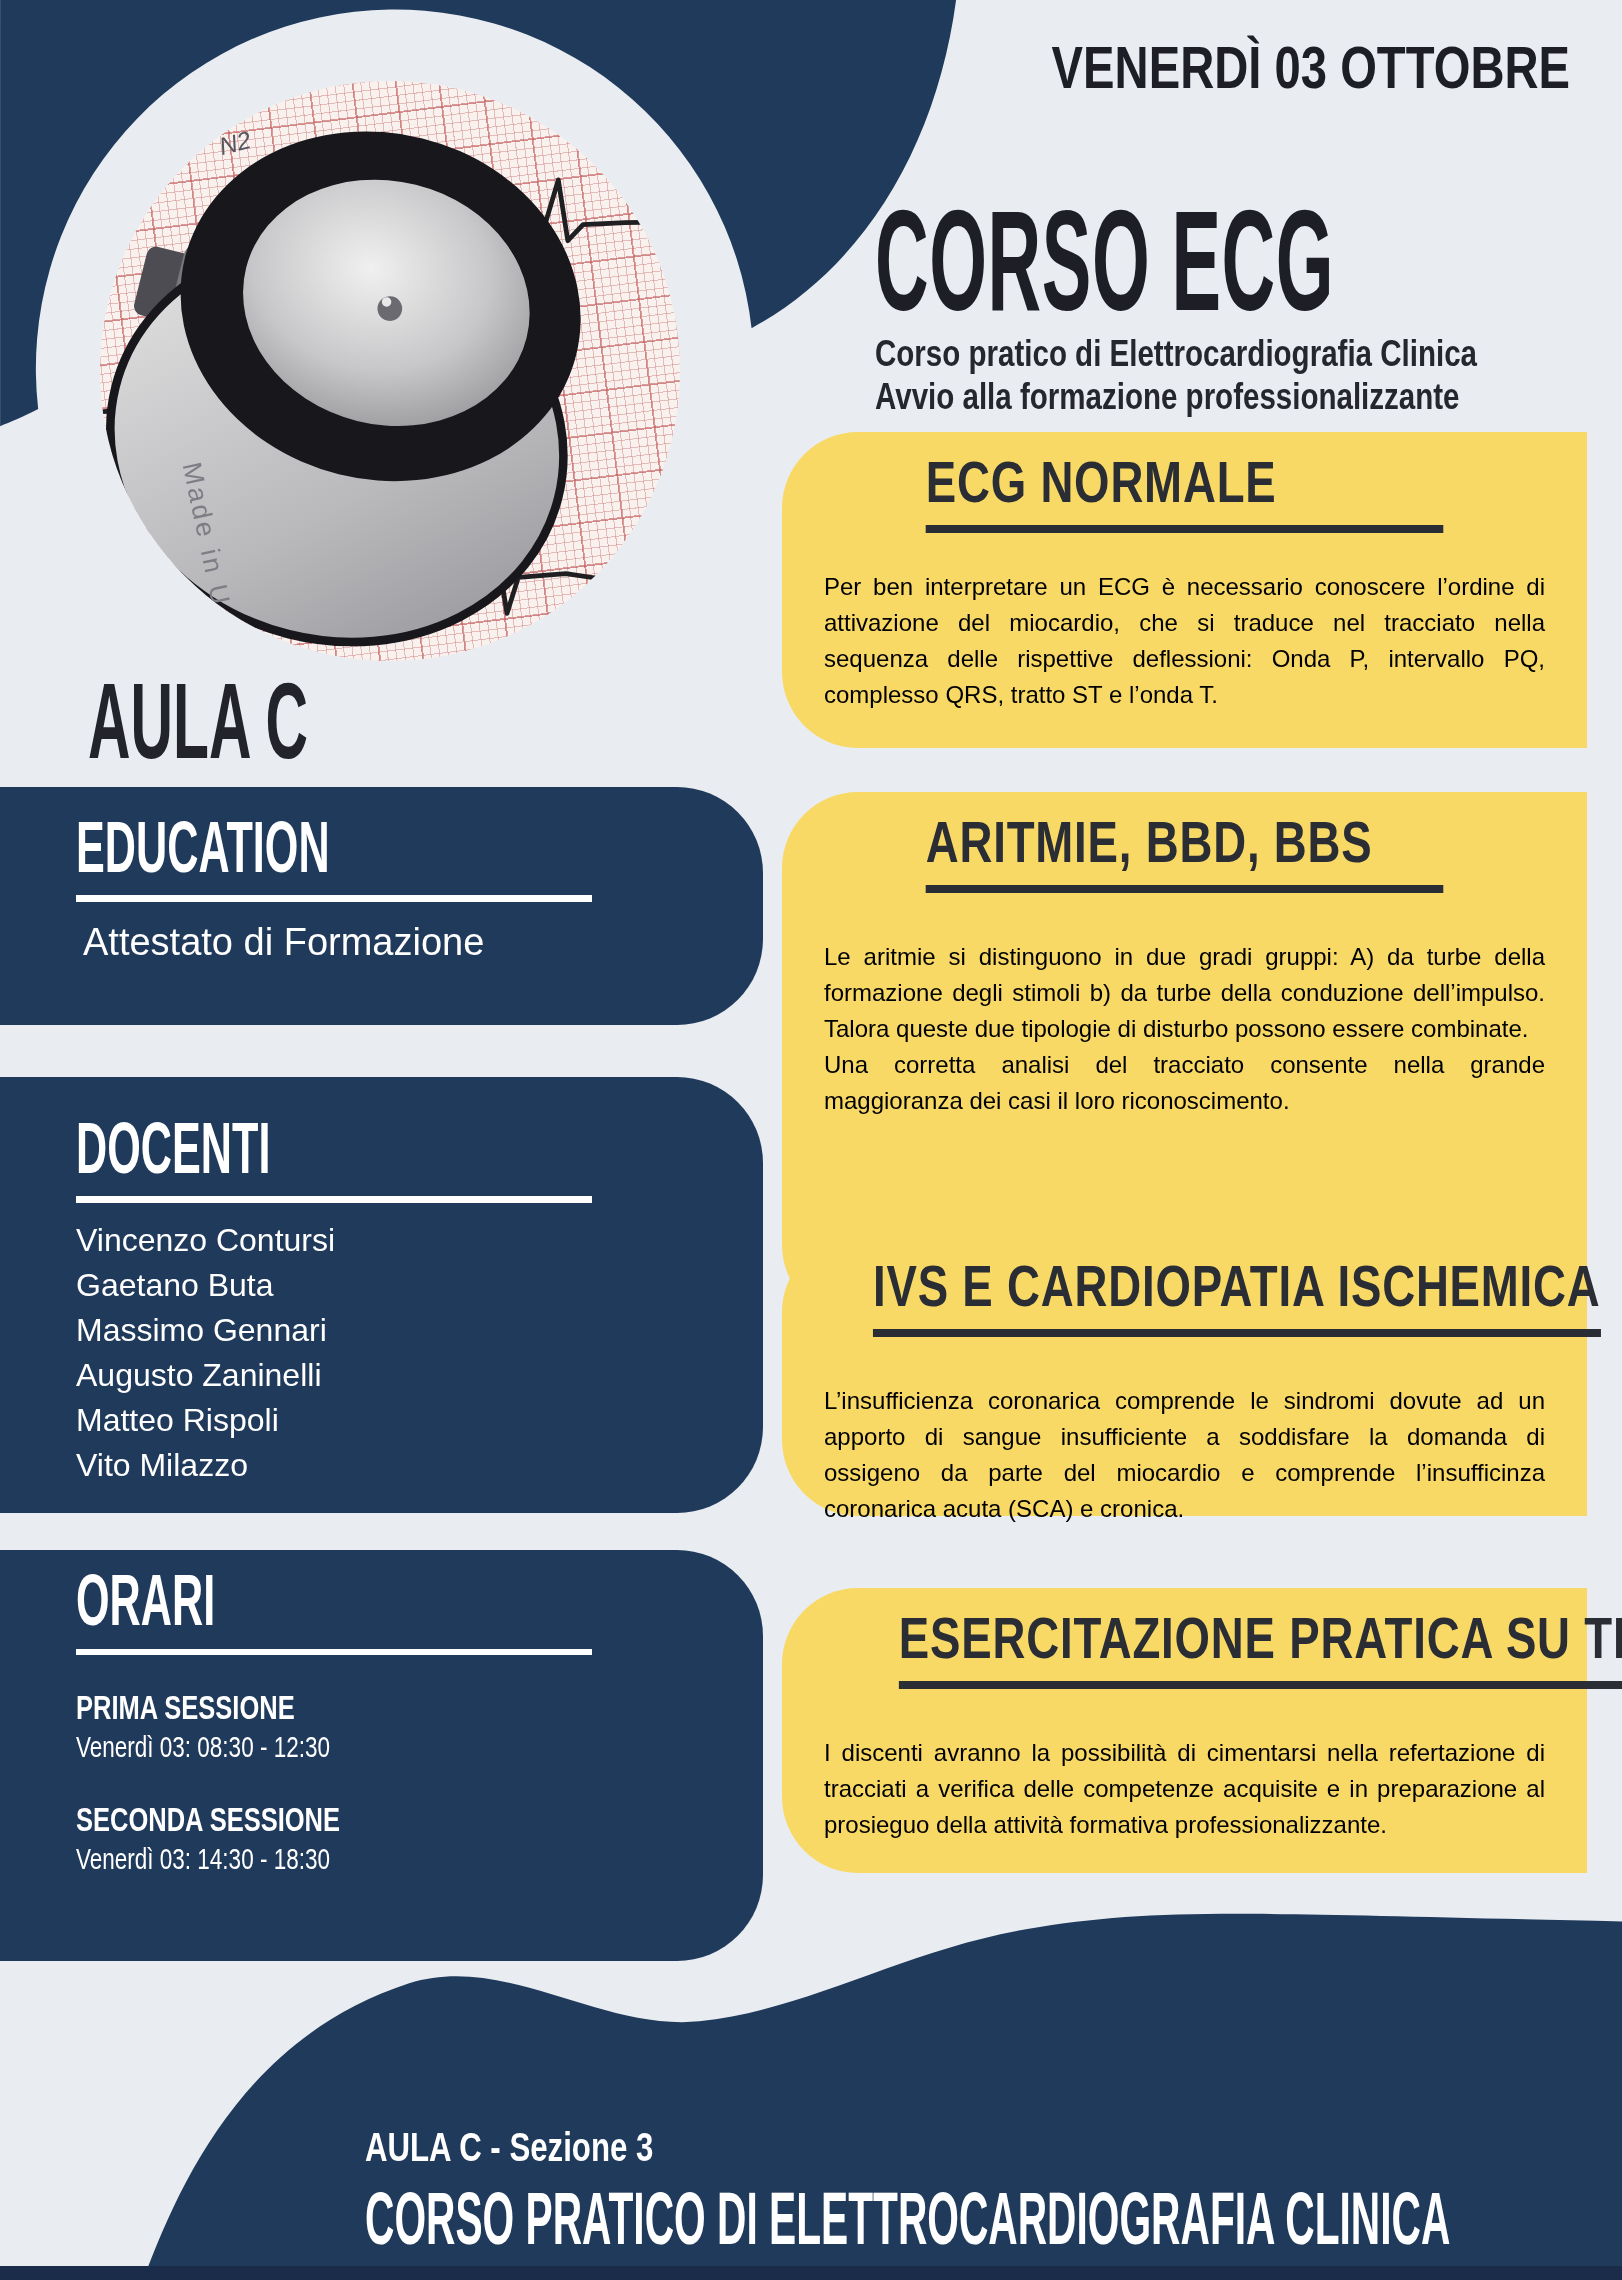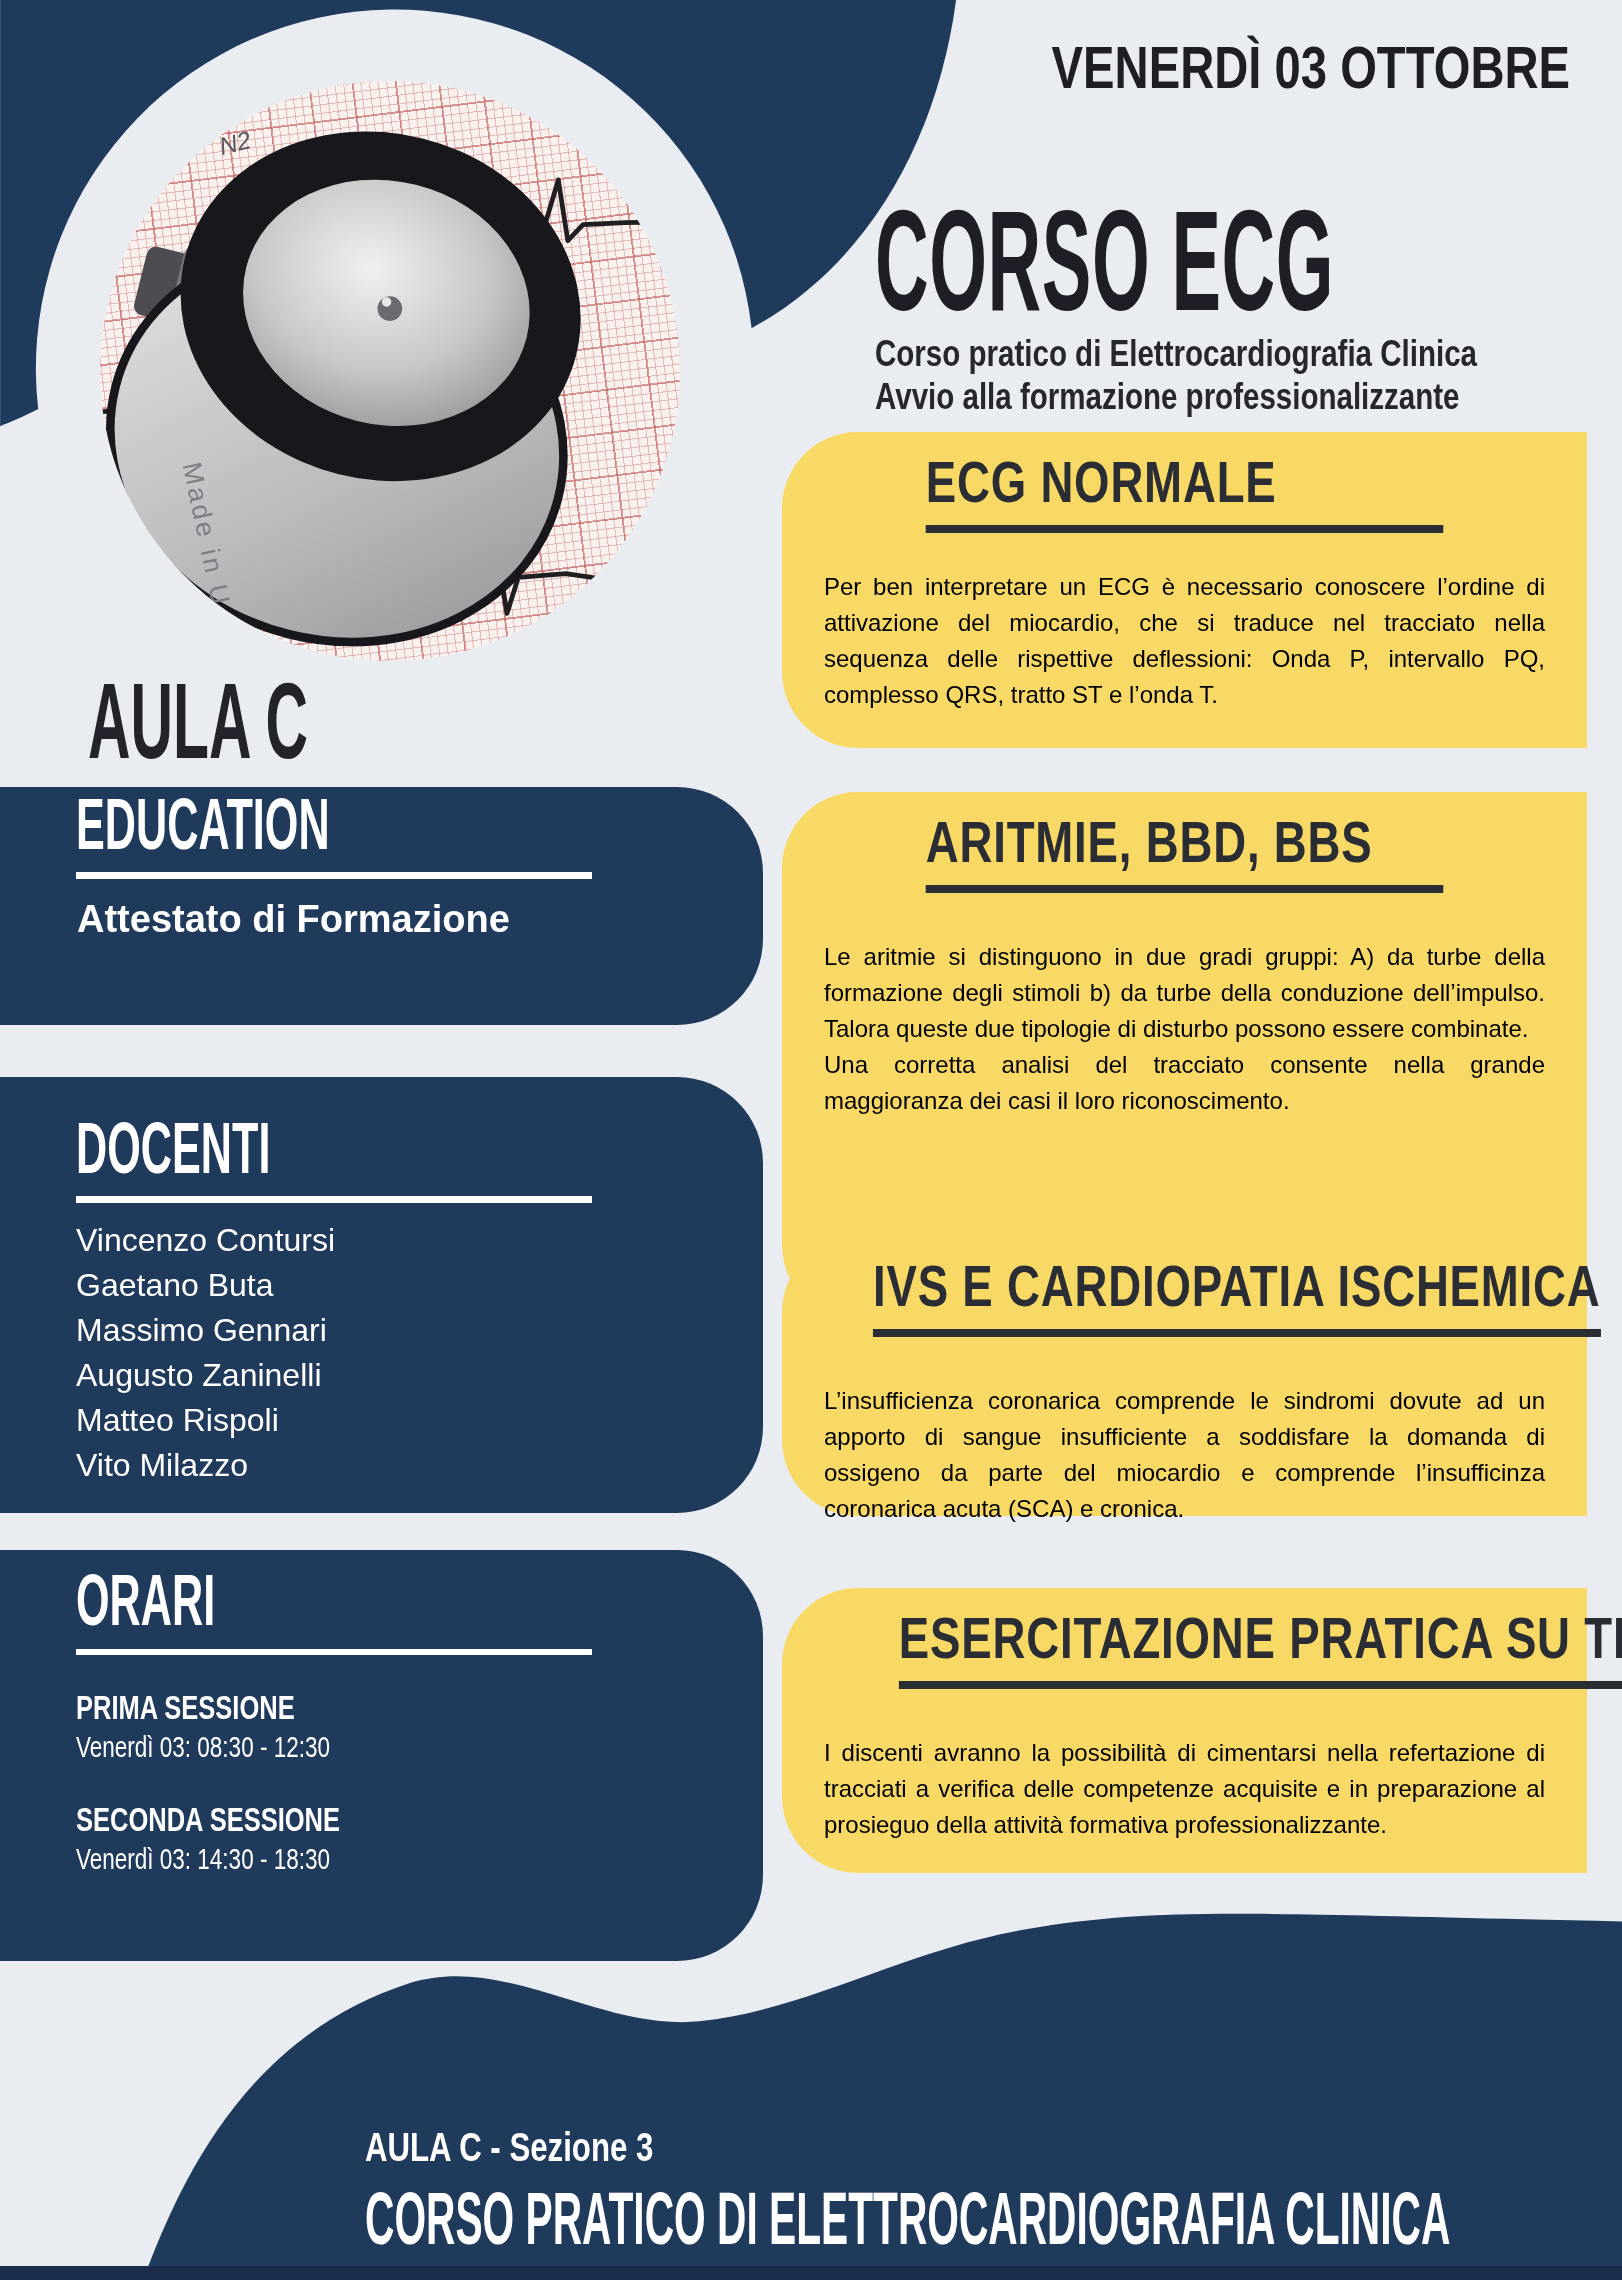--- a/index.html
+++ b/index.html
@@ -21,27 +21,27 @@
     transform:scaleX(.82); transform-origin:left top; white-space:nowrap;}
   .room-title{left:88px; top:666px; font-size:107px; line-height:110px;
     transform:scaleX(.55); transform-origin:left top; color:#23242b;}
 
   
   .navy-box{
     position:absolute; left:0; width:763px; background:#203a5c;
     border-radius:0 86px 86px 0; color:#fff; box-sizing:border-box;
     padding-left:76px; padding-right:57px;
   }
-  .edu-box{top:787px; height:238px; }
+  .edu-box{top:787px; height:238px; padding-top:23px;}
   .doc-box{top:1077px; height:436px; padding-top:34px;}
   .ora-box{top:1550px; height:411px; padding-top:13.3px;}
   .l-title{display:inline-block; font-weight:700; font-size:72px; line-height:74px;
     transform:scaleX(.60); transform-origin:left top; white-space:nowrap; color:#fff;}
   .l-underline{width:516px; height:6.7px; background:#fff; margin-top:11.4px;}
-  .edu-text{margin:19px 0 0 1px; font-size:38px; font-weight:700; color:#fff;}
+  .edu-text{margin:19px 0 0 7px; font-size:38px; font-weight:400; color:#fff;}
   .doc-list{list-style:none; margin:15px 0 0 0; padding:0;}
   .doc-list li{font-size:32px; line-height:45px; font-weight:400; color:#fff;}
   .sess-label{display:inline-block; margin-top:32px; font-size:34px; line-height:40px; font-weight:700;
     transform:scaleX(.75); transform-origin:left top; white-space:nowrap;}
   .sess-label.first{margin-top:32px;}
   .sess-time{display:inline-block; font-size:30px; line-height:40px; font-weight:400;
     transform:scaleX(.75); transform-origin:left top; white-space:nowrap;}
   .row{display:block;}
 
   

